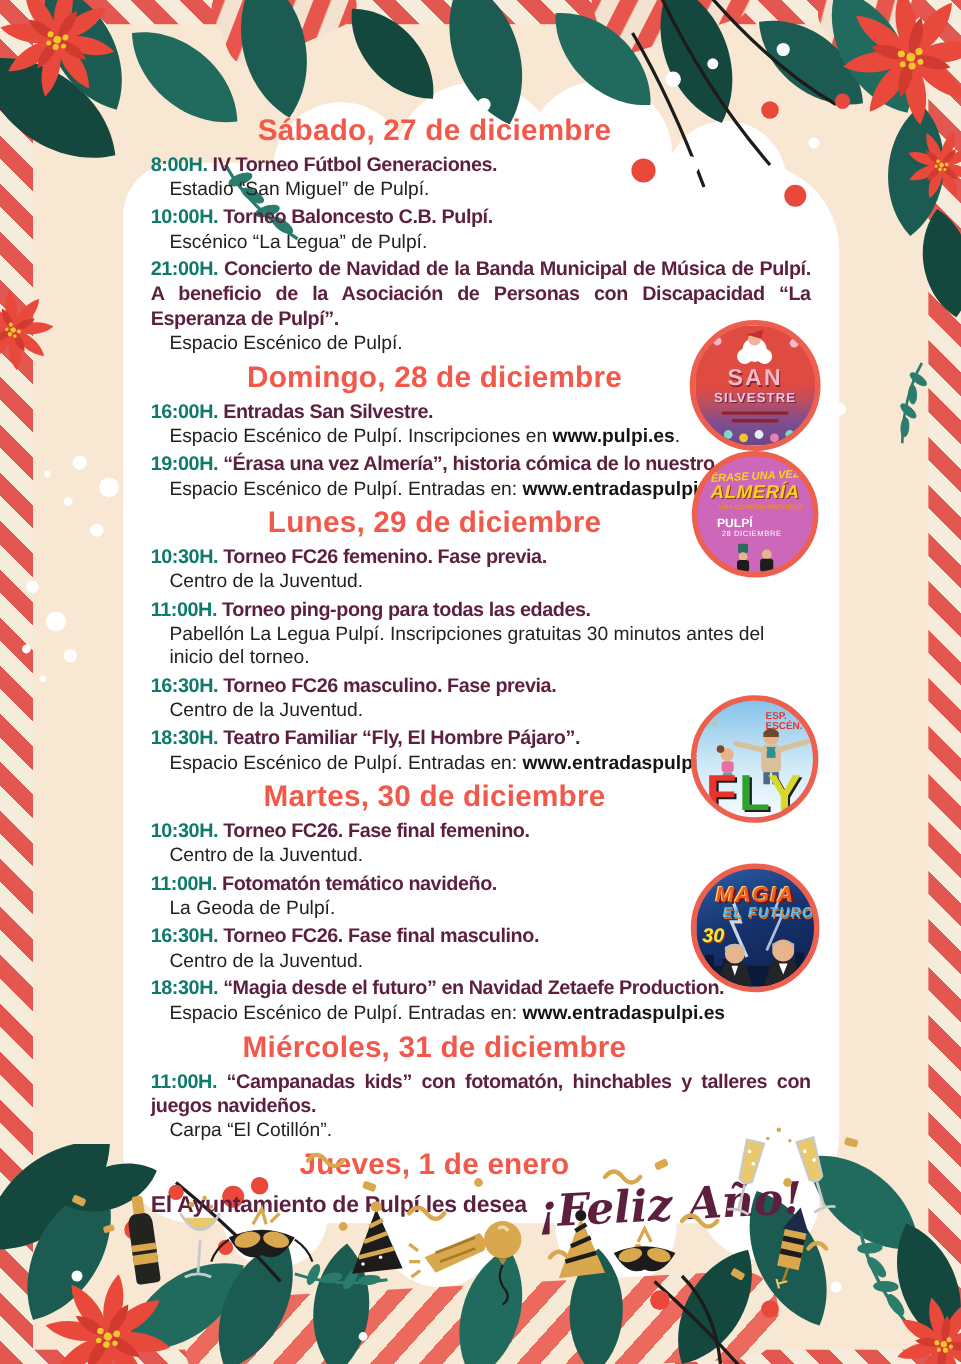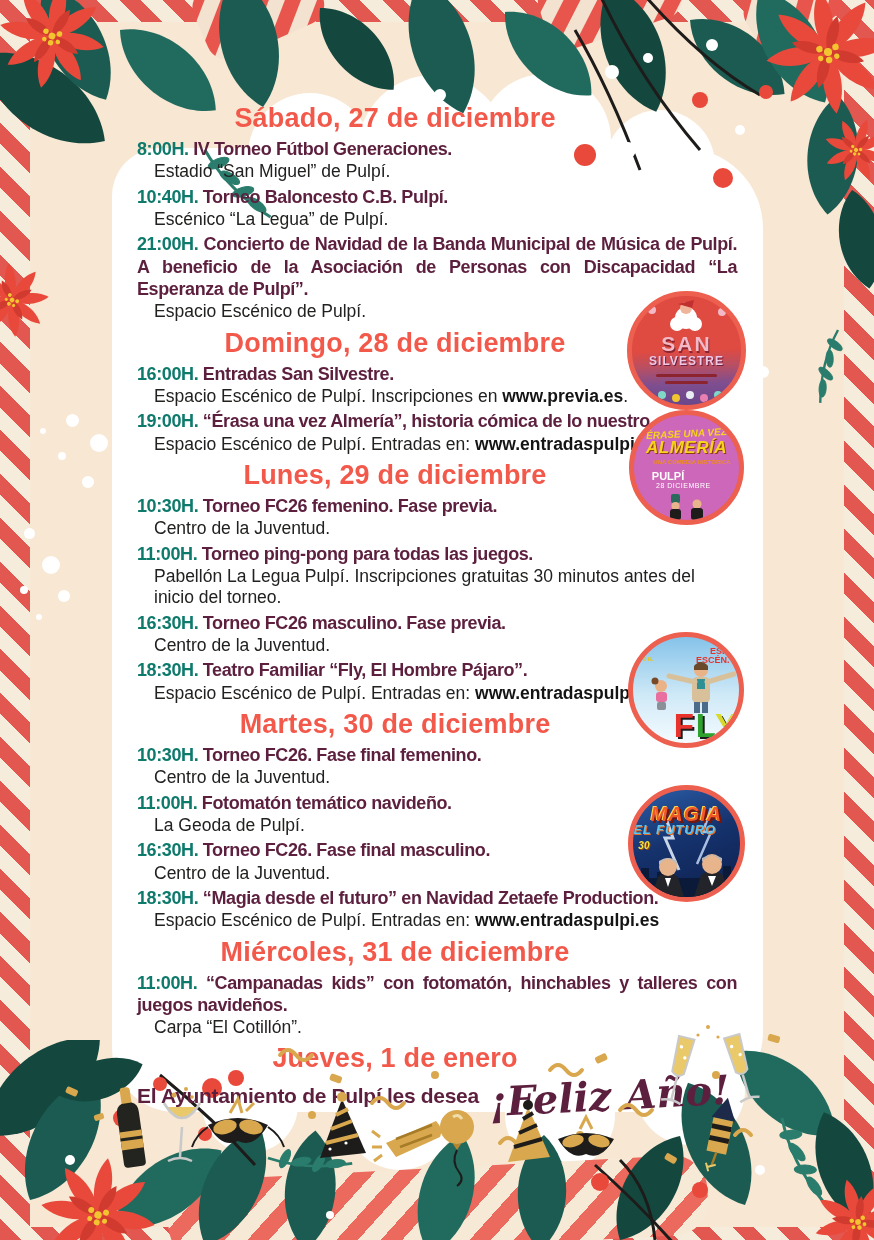--- a/index.html
+++ b/index.html
@@ -40,33 +40,33 @@
   .b2{left:629px;top:410px;width:115px;height:115px;background:#cd67b9;}
   .b2-l1{top:12%;width:100%;text-align:center;font-style:italic;font-weight:900;font-size:10px;
          color:#f6d31f;transform:rotate(-3deg);white-space:nowrap;}
   .b2-l2{top:22%;width:100%;text-align:center;font-style:italic;font-weight:900;font-size:17px;
          color:#f6d31f;text-shadow:1px 1px 0 #8f3a12;letter-spacing:.5px;}
   .b2-l3{top:42%;width:92%;text-align:right;font-weight:700;font-size:6px;color:#ef8d1f;}
   .b2-pu{top:52%;left:17%;color:#fff;font-weight:800;font-size:11px;}
   .b2-da{top:64%;left:21%;color:#fff;font-size:7px;letter-spacing:.5px;}
   .b3{left:628px;top:632px;width:116px;height:116px;
       background:linear-gradient(#85c3e9 0%,#cfe9f7 55%,#f5fbff 100%);}
-  .b3-esp{top:9%;right:9%;text-align:right;color:#e8332d;font-weight:900;font-size:9px;line-height:1.1;}
+  .b3-esp{top:9%;right:9%;text-align:left;color:#e8332d;font-weight:900;font-size:9px;line-height:1.1;}
   .b3-oh{top:18%;left:9%;color:#e8c20e;font-weight:700;font-size:6px;}
-  .b3-fly{bottom:2%;width:100%;text-align:right;font-weight:900;font-size:33px;line-height:.9;letter-spacing:2px;}
+  .b3-fly{bottom:2%;width:100%;text-align:center;font-weight:900;font-size:46px;line-height:.9;letter-spacing:2px;}
   .b3-fly .f{color:#e8332d;text-shadow:2px 2px 0 #1c1c1c;}
   .b3-fly .l{color:#2fa12e;text-shadow:2px 2px 0 #1c1c1c;}
   .b3-fly .y{color:#d8d92b;text-shadow:2px 2px 0 #1c1c1c;}
   .b4{left:628px;top:785px;width:117px;height:117px;
       background:linear-gradient(160deg,#2b5ea8 0%,#16336e 45%,#0c1f4c 100%);}
   .b4-magia{top:12%;width:100%;text-align:center;font-style:italic;font-weight:900;font-size:20px;
             color:#f2572a;letter-spacing:1px;text-shadow:-1px -1px 0 #ffd24a,2px 2px 0 #7a1606;}
-  .b4-fut{top:30%;width:100%;text-align:left;font-style:italic;font-weight:900;font-size:13px;
+  .b4-fut{top:30%;width:100%;text-align:right;font-style:italic;font-weight:900;font-size:13px;
           color:#5bc6f0;text-shadow:1px 1px 0 #e86a1e;letter-spacing:1px;}
-  .b4-30{top:47%;left:5%;color:#ffe53a;font-style:italic;font-weight:900;font-size:10px;
+  .b4-30{top:47%;left:5%;color:#ffe53a;font-style:italic;font-weight:900;font-size:18px;
          text-shadow:1px 1px 0 #a04a00;}
   .deco{position:absolute;pointer-events:none;}
   .z20{z-index:20;} .z50{z-index:50;}
   .candy-patch{position:absolute;left:168px;top:1168px;width:540px;height:80px;border-radius:34px;
                transform:rotate(-3deg);z-index:18;
                background:repeating-linear-gradient(135deg,#ec695e 0 16px,#f6e9d6 16px 33px);}
 </style>
 </head>
 <body>
 
@@ -208,56 +208,56 @@
   <div class="content">
   <section class="day">
     <h2 class="day-heading">Sábado, 27 de diciembre</h2>
     <div class="events">
   <div class="event">
     <p class="event-title"><span class="time">8:00H.</span> <span class="title">IV Torneo Fútbol Generaciones.</span></p>
     <p class="event-location"><span class="loc-pre">Estadio “San Miguel” de Pulpí.</span><span class="loc-link"></span><span class="loc-post"></span></p>
   </div>
 
   <div class="event">
-    <p class="event-title"><span class="time">10:40H.</span> <span class="title">Torneo Baloncesto C.B. Pulpí.</span></p>
+    <p class="event-title"><span class="time">10:00H.</span> <span class="title">Torneo Baloncesto C.B. Pulpí.</span></p>
     <p class="event-location"><span class="loc-pre">Escénico “La Legua” de Pulpí.</span><span class="loc-link"></span><span class="loc-post"></span></p>
   </div>
 
   <div class="event">
     <p class="event-title justify"><span class="time">21:00H.</span> <span class="title">Concierto de Navidad de la Banda Municipal de Música de Pulpí. A beneficio de la Asociación de Personas con Discapacidad “La Esperanza de Pulpí”.</span></p>
     <p class="event-location"><span class="loc-pre">Espacio Escénico de Pulpí.</span><span class="loc-link"></span><span class="loc-post"></span></p>
   </div>
 </div>
   </section>
 
   <section class="day">
     <h2 class="day-heading">Domingo, 28 de diciembre</h2>
     <div class="events">
   <div class="event">
     <p class="event-title"><span class="time">16:00H.</span> <span class="title">Entradas San Silvestre.</span></p>
-    <p class="event-location"><span class="loc-pre">Espacio Escénico de Pulpí. Inscripciones en </span><span class="loc-link">www.previa.es</span><span class="loc-post">.</span></p>
+    <p class="event-location"><span class="loc-pre">Espacio Escénico de Pulpí. Inscripciones en </span><span class="loc-link">www.pulpi.es</span><span class="loc-post">.</span></p>
   </div>
 
   <div class="event">
     <p class="event-title"><span class="time">19:00H.</span> <span class="title">“Érasa una vez Almería”, historia cómica de lo nuestro.</span></p>
     <p class="event-location"><span class="loc-pre">Espacio Escénico de Pulpí. Entradas en: </span><span class="loc-link">www.entradaspulpi.es</span><span class="loc-post"></span></p>
   </div>
 </div>
   </section>
 
   <section class="day">
     <h2 class="day-heading">Lunes, 29 de diciembre</h2>
     <div class="events">
   <div class="event">
     <p class="event-title"><span class="time">10:30H.</span> <span class="title">Torneo FC26 femenino. Fase previa.</span></p>
     <p class="event-location"><span class="loc-pre">Centro de la Juventud.</span><span class="loc-link"></span><span class="loc-post"></span></p>
   </div>
 
   <div class="event">
-    <p class="event-title"><span class="time">11:00H.</span> <span class="title">Torneo ping-pong para todas las juegos.</span></p>
+    <p class="event-title"><span class="time">11:00H.</span> <span class="title">Torneo ping-pong para todas las edades.</span></p>
     <p class="event-location"><span class="loc-pre">Pabellón La Legua Pulpí. Inscripciones gratuitas 30 minutos antes del inicio del torneo.</span><span class="loc-link"></span><span class="loc-post"></span></p>
   </div>
 
   <div class="event">
     <p class="event-title"><span class="time">16:30H.</span> <span class="title">Torneo FC26 masculino. Fase previa.</span></p>
     <p class="event-location"><span class="loc-pre">Centro de la Juventud.</span><span class="loc-link"></span><span class="loc-post"></span></p>
   </div>
 
   <div class="event">
     <p class="event-title"><span class="time">18:30H.</span> <span class="title">Teatro Familiar “Fly, El Hombre Pájaro”.</span></p>

